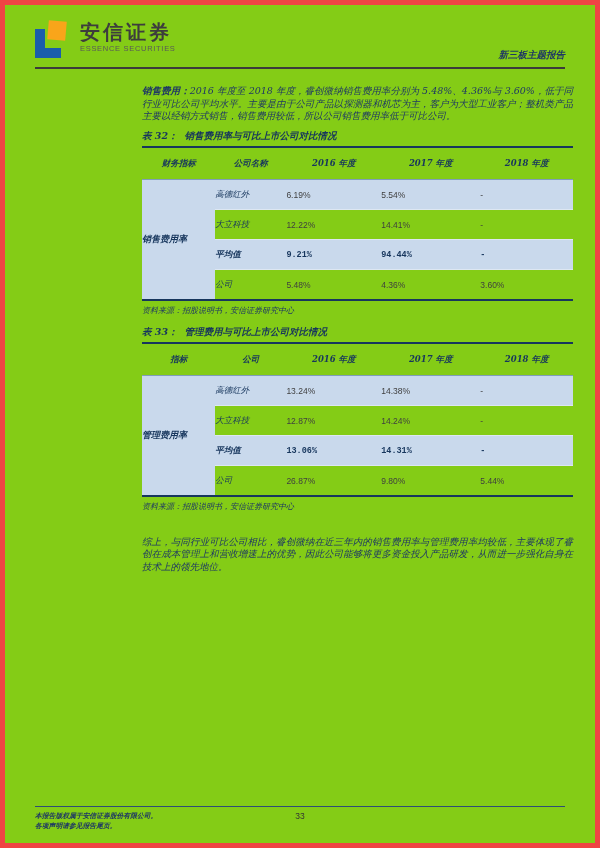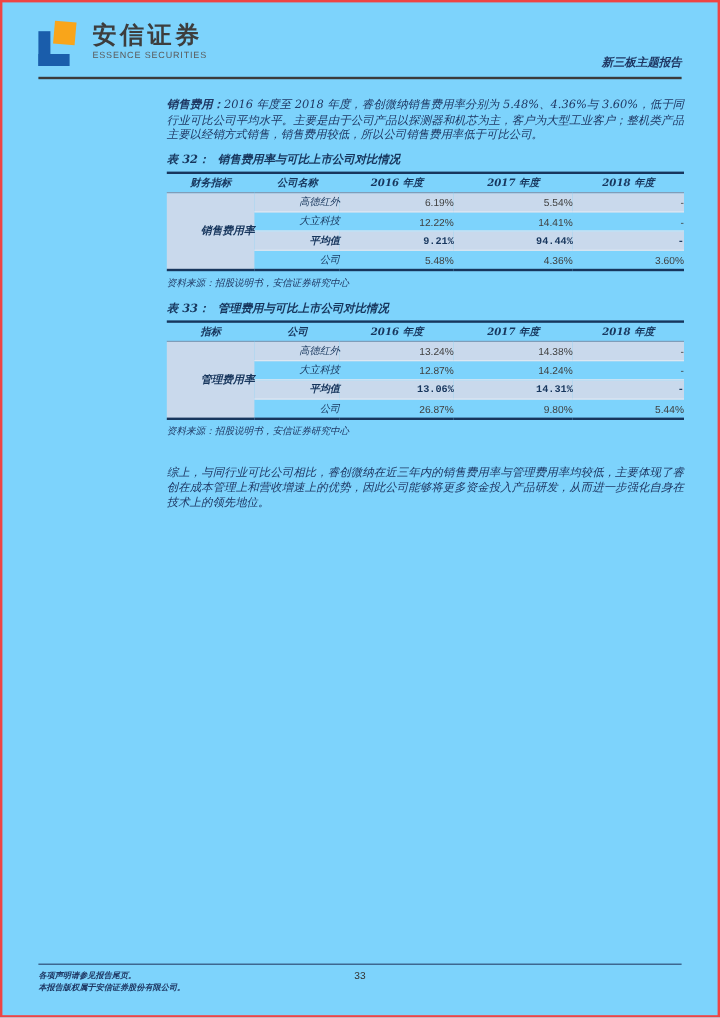--- a/index.html
+++ b/index.html
@@ -1,19 +1,19 @@
 <!DOCTYPE html>
 <html><head>
 <meta charset="utf-8">
 <style>
   * { margin:0; padding:0; box-sizing:border-box; }
   html,body { background:#f2f2f2; }
   .page {
     position:relative; width:600px; height:848px; margin:0 auto;
-    background:#7dd3fc; border:2px solid #ef4444; overflow:hidden;
+    background:#84cc16; border:5px solid #ef4444; overflow:hidden;
     font-family:"DejaVu Serif", serif; color:#1f3864;
   }
 
   
   .logo { position:absolute; left:30px; top:16px; display:flex; align-items:flex-start; gap:9px; }
   .logo-icon { position:relative; width:36px; height:37px; flex:0 0 auto; }
   .logo-blue-v { position:absolute; left:0; top:8px; width:10px; height:29px; background:#1a5dab; }
   .logo-blue-h { position:absolute; left:0; bottom:0; width:26px; height:10px; background:#1a5dab; }
   .logo-orange { position:absolute; left:13px; top:0; width:18px; height:19px; background:#f9a51a; transform:rotate(5deg); }
   .logo-cn { font-family:"DejaVu Sans", sans-serif; font-size:20px; line-height:22px; font-weight:600; color:#3d3d3d; letter-spacing:3px; }
@@ -29,24 +29,24 @@
   .mt24 { margin-top:24px; }
 
   .tbl-caption {
     margin-top:7px; font-size:9.5px; font-weight:bold; font-style:italic; color:#17365d;
     padding-bottom:3px; border-bottom:2px solid #17365d;
   }
   .tbl-caption .cap-label { margin-right:7px;margin-top:16px; }
 
   table.cmp-table { width:100%; border-collapse:collapse; table-layout:fixed; border-bottom:2px solid #17365d; }
   .cmp-table th {
-    height:16px; font-size:8.5px; font-weight:bold; font-style:italic; color:#17365d;
+    height:32px; font-size:8.5px; font-weight:bold; font-style:italic; color:#17365d;
     text-align:center; vertical-align:middle; border-bottom:1px solid #7f9db9;
   }
-  .cmp-table td { height:16px; font-size:8.5px; text-align:right; vertical-align:middle; }
+  .cmp-table td { height:30px; font-size:8.5px; text-align:left; vertical-align:middle; }
   .cmp-table tbody td { border-top:1px solid #dde7f2; }
   .cmp-table tr.stripe td { background:#c9d9ec; }
   .cmp-table td.group-cell {
     background:#b7cadf; font-weight:bold; font-style:italic; font-size:9px; color:#17365d;
   }
   .cmp-table td.name-cell { font-style:italic; color:#17365d; }
   .cmp-table td.val-cell { font-family:"Liberation Sans", sans-serif; color:#3f3f3f; }
   .cmp-table tr.bold-row td { font-weight:bold; }
   .cmp-table tr.bold-row td.val-cell { color:#17365d;font-family:Liberation Mono, monospace; }
 
@@ -181,19 +181,19 @@
       </tbody>
     </table>
     <div class="source">资料来源：招股说明书，安信证券研究中心</div>
 
     <p class="para mt24"><span>综上，与同行业可比公司相比，睿创微纳在近三年内的销售费用率与管理费用率均较低，主要体现了睿创在成本管理上和营收增速上的优势，因此公司能够将更多资金投入产品研发，从而进一步强化自身在技术上的领先地位。</span></p>
 
   </div>
 
   <div class="footer">
     <div class="footer-left">
+      <div>本报告版权属于安信证券股份有限公司。</div>
       <div>各项声明请参见报告尾页。</div>
-      <div>本报告版权属于安信证券股份有限公司。</div>
     </div>
     <div class="page-num">33</div>
   </div>
 
 </div>
 
 </body></html>

